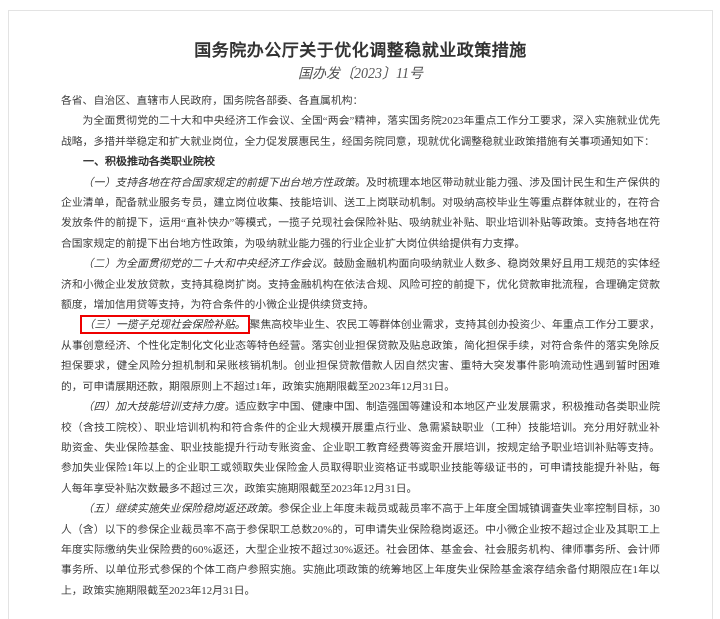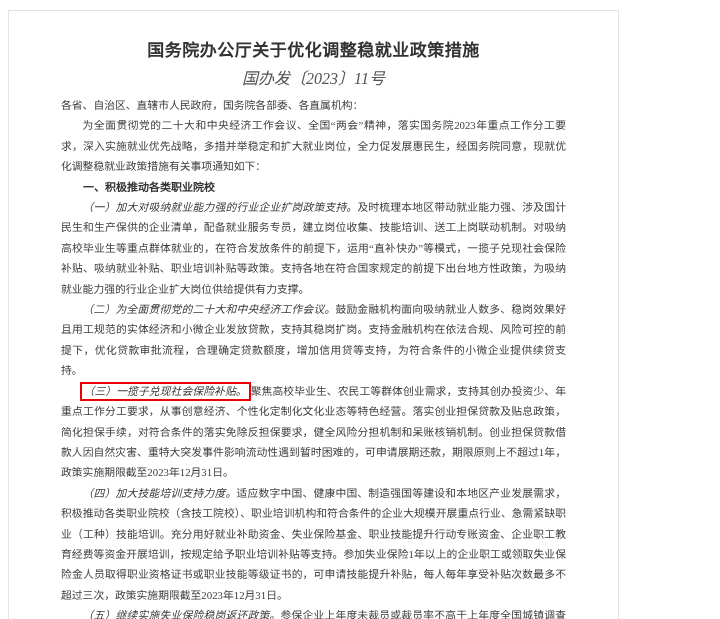--- a/index.html
+++ b/index.html
@@ -7,44 +7,44 @@
     padding: 0;
     background: #ffffff;
     width: 720px;
     height: 619px;
     overflow: hidden;
     font-family: "Liberation Serif", serif;
   }
   .page {
     box-sizing: border-box;
     margin: 10px 7px 0 8px;
-    width: 611px;
+    width: 705px;
     height: 609px;
     background: #ffffff;
     border: 1px solid #e3e3e3;
     border-bottom: none;
     padding: 26px 52px 0 52px;
     overflow: hidden;
   }
   .doc-title {
     text-align: center;
     font-size: 17px;
     line-height: 27px;
     font-weight: bold;
     color: #333333;
     letter-spacing: 0.5px;
     margin: 0;
   }
   .doc-number {
     text-align: center;
-    font-size: 16px;
+    font-size: 14px;
     line-height: 14px;
     color: #555555;
     font-style: italic;
-    margin-top: 8px;
+    margin-top: 3px;
   }
   .doc-body {
     margin-top: 9px;
     font-size: 10.8px;
     line-height: 20.4px;
     color: #404040;
     text-align: justify;
   }
   .doc-body p { margin: 0; }
   .indent { text-indent: 2em; }
@@ -76,21 +76,21 @@
   <div class="doc-number">国办发〔2023〕11号</div>
 
   <div class="doc-body">
 
     <p>各省、自治区、直辖市人民政府，国务院各部委、各直属机构：</p>
 
     <p class="indent">为全面贯彻党的二十大和中央经济工作会议、全国“两会”精神，落实国务院2023年重点工作分工要求，深入实施就业优先战略，多措并举稳定和扩大就业岗位，全力促发展惠民生，经国务院同意，现就优化调整稳就业政策措施有关事项通知如下：</p>
 
     <p class="indent section-heading">一、积极推动各类职业院校</p>
 
-    <p class="indent"><span class="kaiti">（一）加大对吸纳就业能力强的行业企业扩岗政策支持。</span><span>及时梳理本地区带动就业能力强、涉及国计民生和生产保供的企业清单，配备就业服务专员，建立岗位收集、技能培训、送工上岗联动机制。对吸纳高校毕业生等重点群体就业的，在符合发放条件的前提下，运用“直补快办”等模式，一揽子兑现社会保险补贴、吸纳就业补贴、职业培训补贴等政策。支持各地在符合国家规定的前提下出台地方性政策，为吸纳就业能力强的行业企业扩大岗位供给提供有力支撑。</span></p>
+    <p class="indent"><span class="kaiti">（一）支持各地在符合国家规定的前提下出台地方性政策。</span><span>及时梳理本地区带动就业能力强、涉及国计民生和生产保供的企业清单，配备就业服务专员，建立岗位收集、技能培训、送工上岗联动机制。对吸纳高校毕业生等重点群体就业的，在符合发放条件的前提下，运用“直补快办”等模式，一揽子兑现社会保险补贴、吸纳就业补贴、职业培训补贴等政策。支持各地在符合国家规定的前提下出台地方性政策，为吸纳就业能力强的行业企业扩大岗位供给提供有力支撑。</span></p>
 
     <p class="indent"><span class="kaiti">（二）为全面贯彻党的二十大和中央经济工作会议。</span><span>鼓励金融机构面向吸纳就业人数多、稳岗效果好且用工规范的实体经济和小微企业发放贷款，支持其稳岗扩岗。支持金融机构在依法合规、风险可控的前提下，优化贷款审批流程，合理确定贷款额度，增加信用贷等支持，为符合条件的小微企业提供续贷支持。</span></p>
 
     <p class="indent"><span class="red-box"><span class="kaiti">（三）一揽子兑现社会保险补贴。</span></span><span>聚焦高校毕业生、农民工等群体创业需求，支持其创办投资少、年重点工作分工要求，从事创意经济、个性化定制化文化业态等特色经营。落实创业担保贷款及贴息政策，简化担保手续，对符合条件的落实免除反担保要求，健全风险分担机制和呆账核销机制。创业担保贷款借款人因自然灾害、重特大突发事件影响流动性遇到暂时困难的，可申请展期还款，期限原则上不超过1年，政策实施期限截至2023年12月31日。</span></p>
 
     <p class="indent"><span class="kaiti">（四）加大技能培训支持力度。</span><span>适应数字中国、健康中国、制造强国等建设和本地区产业发展需求，积极推动各类职业院校（含技工院校）、职业培训机构和符合条件的企业大规模开展重点行业、急需紧缺职业（工种）技能培训。充分用好就业补助资金、失业保险基金、职业技能提升行动专账资金、企业职工教育经费等资金开展培训，按规定给予职业培训补贴等支持。参加失业保险1年以上的企业职工或领取失业保险金人员取得职业资格证书或职业技能等级证书的，可申请技能提升补贴，每人每年享受补贴次数最多不超过三次，政策实施期限截至2023年12月31日。</span></p>
 
     <p class="indent"><span class="kaiti">（五）继续实施失业保险稳岗返还政策。</span><span>参保企业上年度未裁员或裁员率不高于上年度全国城镇调查失业率控制目标，30人（含）以下的参保企业裁员率不高于参保职工总数20%的，可申请失业保险稳岗返还。中小微企业按不超过企业及其职工上年度实际缴纳失业保险费的60%返还，大型企业按不超过30%返还。社会团体、基金会、社会服务机构、律师事务所、会计师事务所、以单位形式参保的个体工商户参照实施。实施此项政策的统筹地区上年度失业保险基金滚存结余备付期限应在1年以上，政策实施期限截至2023年12月31日。</span></p>
 
   </div>

